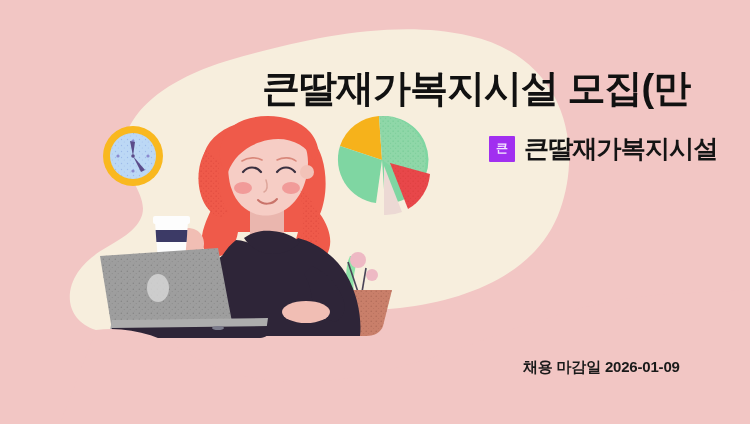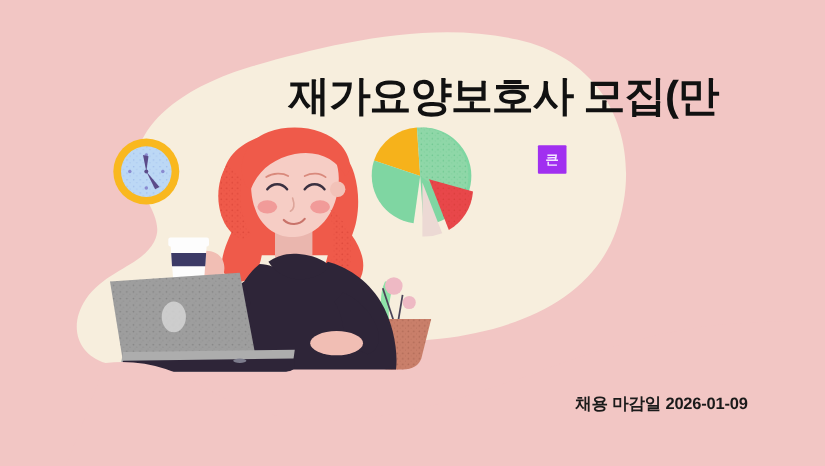--- a/index.html
+++ b/index.html
@@ -289,23 +289,24 @@
                C 214 370, 250 382, 300 382
                C 360 382, 430 360, 500 334
                C 560 312, 620 296, 672 294
                L 750 290 L 750 424 L 60 424 Z" fill="#f2c6c4"></path>
 
     </g>
   </svg>
 
   <div class="layer" id="text-layer">
 
-    <div class="job-title">재가요양보호사 모집(만</div>
+    <div class="job-title">큰딸재가복지시설 모집(만</div>
 
     <div class="company-row">
       <div class="company-badge">큰</div>
+      <div class="company-name">큰딸재가복지시설</div>
     </div>
 
     <div class="deadline">채용 마감일  2026-01-09</div>
 
   </div>
 
 </div>
 
 </body></html>

